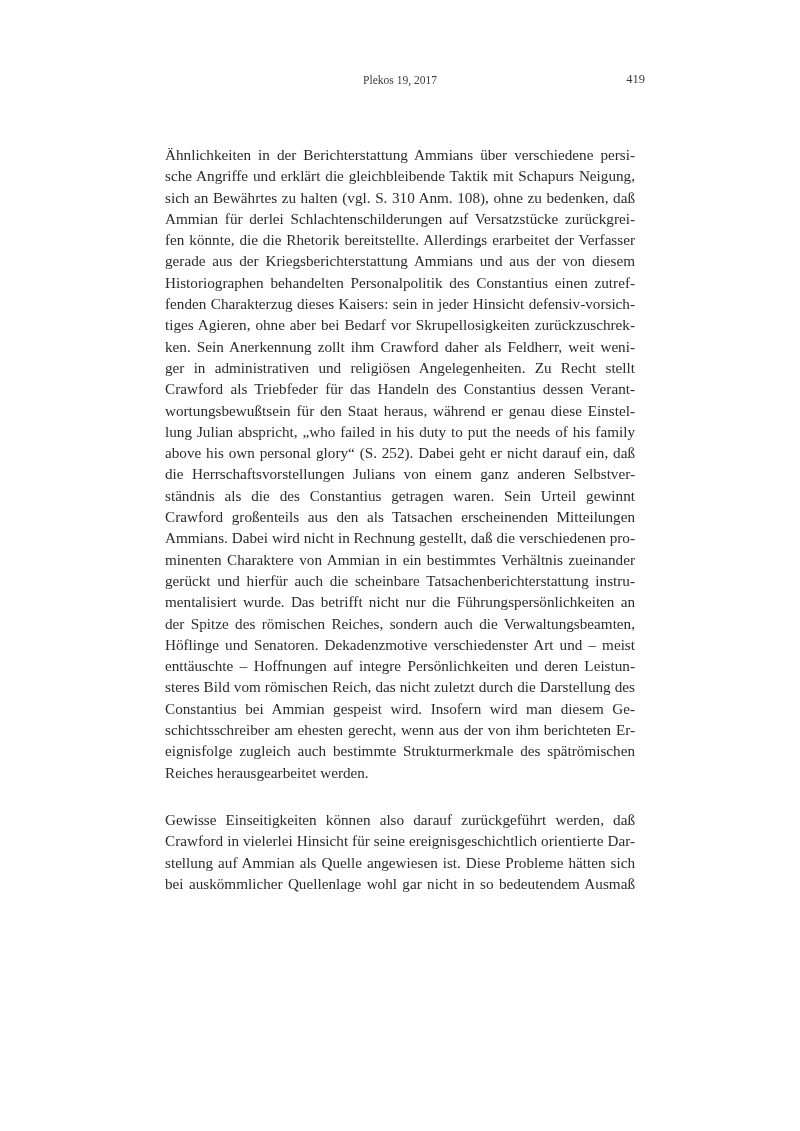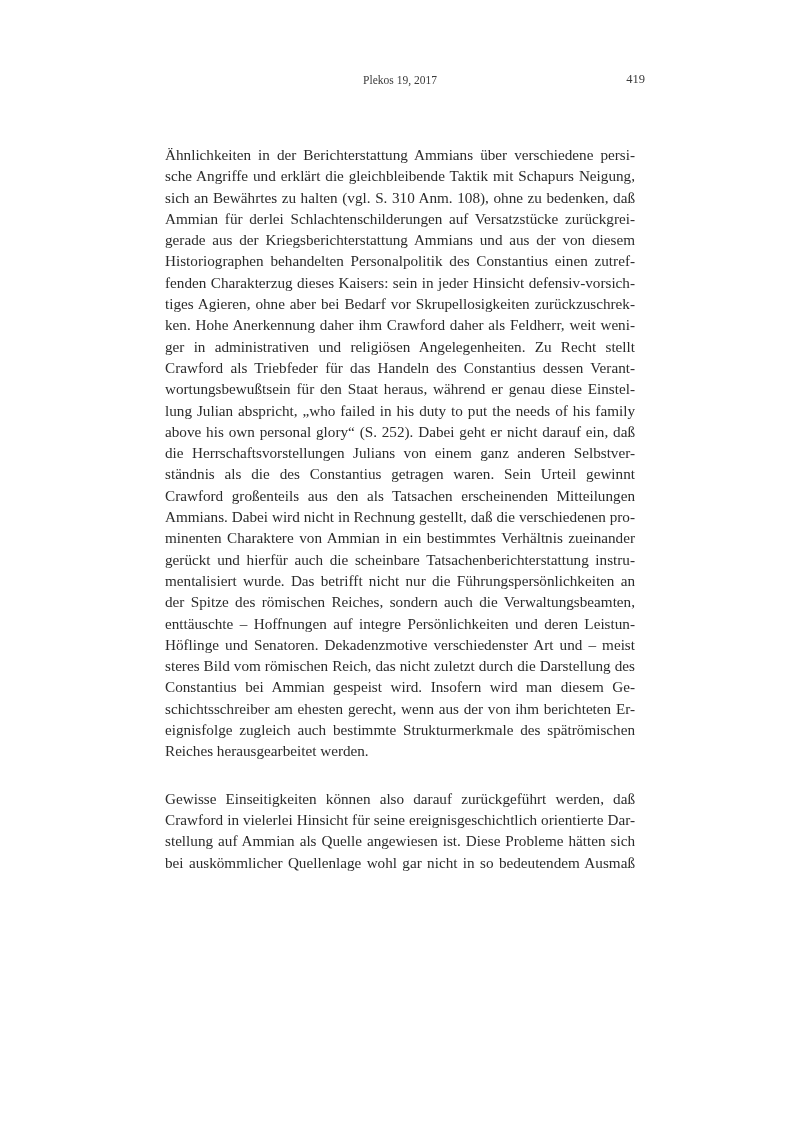--- a/index.html
+++ b/index.html
@@ -29,40 +29,41 @@
     <span class="journal">Plekos 19, 2017</span>
     <span class="pageno">419</span>
   </div>
 
   <div class="body-text">
     <p class="para" id="para-0">
         <span class="line">Ähnlichkeiten in der Berichterstattung Ammians über verschiedene persi-</span>
         <span class="line">sche Angriffe und erklärt die gleichbleibende Taktik mit Schapurs Neigung,</span>
         <span class="line">sich an Bewährtes zu halten (vgl. S. 310 Anm. 108), ohne zu bedenken, daß</span>
         <span class="line">Ammian für derlei Schlachtenschilderungen auf Versatzstücke zurückgrei-</span>
+        <span class="line">fen könnte, die die Rhetorik bereitstellte. Allerdings erarbeitet der Verfasser</span>
         <span class="line">gerade aus der Kriegsberichterstattung Ammians und aus der von diesem</span>
         <span class="line">Historiographen behandelten Personalpolitik des Constantius einen zutref-</span>
         <span class="line">fenden Charakterzug dieses Kaisers: sein in jeder Hinsicht defensiv-vorsich-</span>
         <span class="line">tiges Agieren, ohne aber bei Bedarf vor Skrupellosigkeiten zurückzuschrek-</span>
-        <span class="line">ken. Hohe Anerkennung daher ihm Crawford daher als Feldherr, weit weni-</span>
+        <span class="line">ken. Sein Anerkennung zollt ihm Crawford daher als Feldherr, weit weni-</span>
         <span class="line">ger in administrativen und religiösen Angelegenheiten. Zu Recht stellt</span>
         <span class="line">Crawford als Triebfeder für das Handeln des Constantius dessen Verant-</span>
         <span class="line">wortungsbewußtsein für den Staat heraus, während er genau diese Einstel-</span>
         <span class="line">lung Julian abspricht, „who failed in his duty to put the needs of his family</span>
         <span class="line">above his own personal glory“ (S. 252). Dabei geht er nicht darauf ein, daß</span>
         <span class="line">die Herrschaftsvorstellungen Julians von einem ganz anderen Selbstver-</span>
         <span class="line">ständnis als die des Constantius getragen waren. Sein Urteil gewinnt</span>
         <span class="line">Crawford großenteils aus den als Tatsachen erscheinenden Mitteilungen</span>
         <span class="line">Ammians. Dabei wird nicht in Rechnung gestellt, daß die verschiedenen pro-</span>
         <span class="line">minenten Charaktere von Ammian in ein bestimmtes Verhältnis zueinander</span>
         <span class="line">gerückt und hierfür auch die scheinbare Tatsachenberichterstattung instru-</span>
         <span class="line">mentalisiert wurde. Das betrifft nicht nur die Führungspersönlichkeiten an</span>
         <span class="line">der Spitze des römischen Reiches, sondern auch die Verwaltungsbeamten,</span>
+        <span class="line">Höflinge und Senatoren. Dekadenzmotive verschiedenster Art und – meist</span>
         <span class="line">enttäuschte – Hoffnungen auf integre Persönlichkeiten und deren Leistun-</span>
-        <span class="line">Höflinge und Senatoren. Dekadenzmotive verschiedenster Art und – meist</span>
         <span class="line">steres Bild vom römischen Reich, das nicht zuletzt durch die Darstellung des</span>
         <span class="line">Constantius bei Ammian gespeist wird. Insofern wird man diesem Ge-</span>
         <span class="line">schichtsschreiber am ehesten gerecht, wenn aus der von ihm berichteten Er-</span>
         <span class="line">eignisfolge zugleich auch bestimmte Strukturmerkmale des spätrömischen</span>
         <span class="line last">Reiches herausgearbeitet werden.</span>
       </p>
     <p class="para" id="para-1">
         <span class="line">Gewisse Einseitigkeiten können also darauf zurückgeführt werden, daß</span>
         <span class="line">Crawford in vielerlei Hinsicht für seine ereignisgeschichtlich orientierte Dar-</span>
         <span class="line">stellung auf Ammian als Quelle angewiesen ist. Diese Probleme hätten sich</span>

